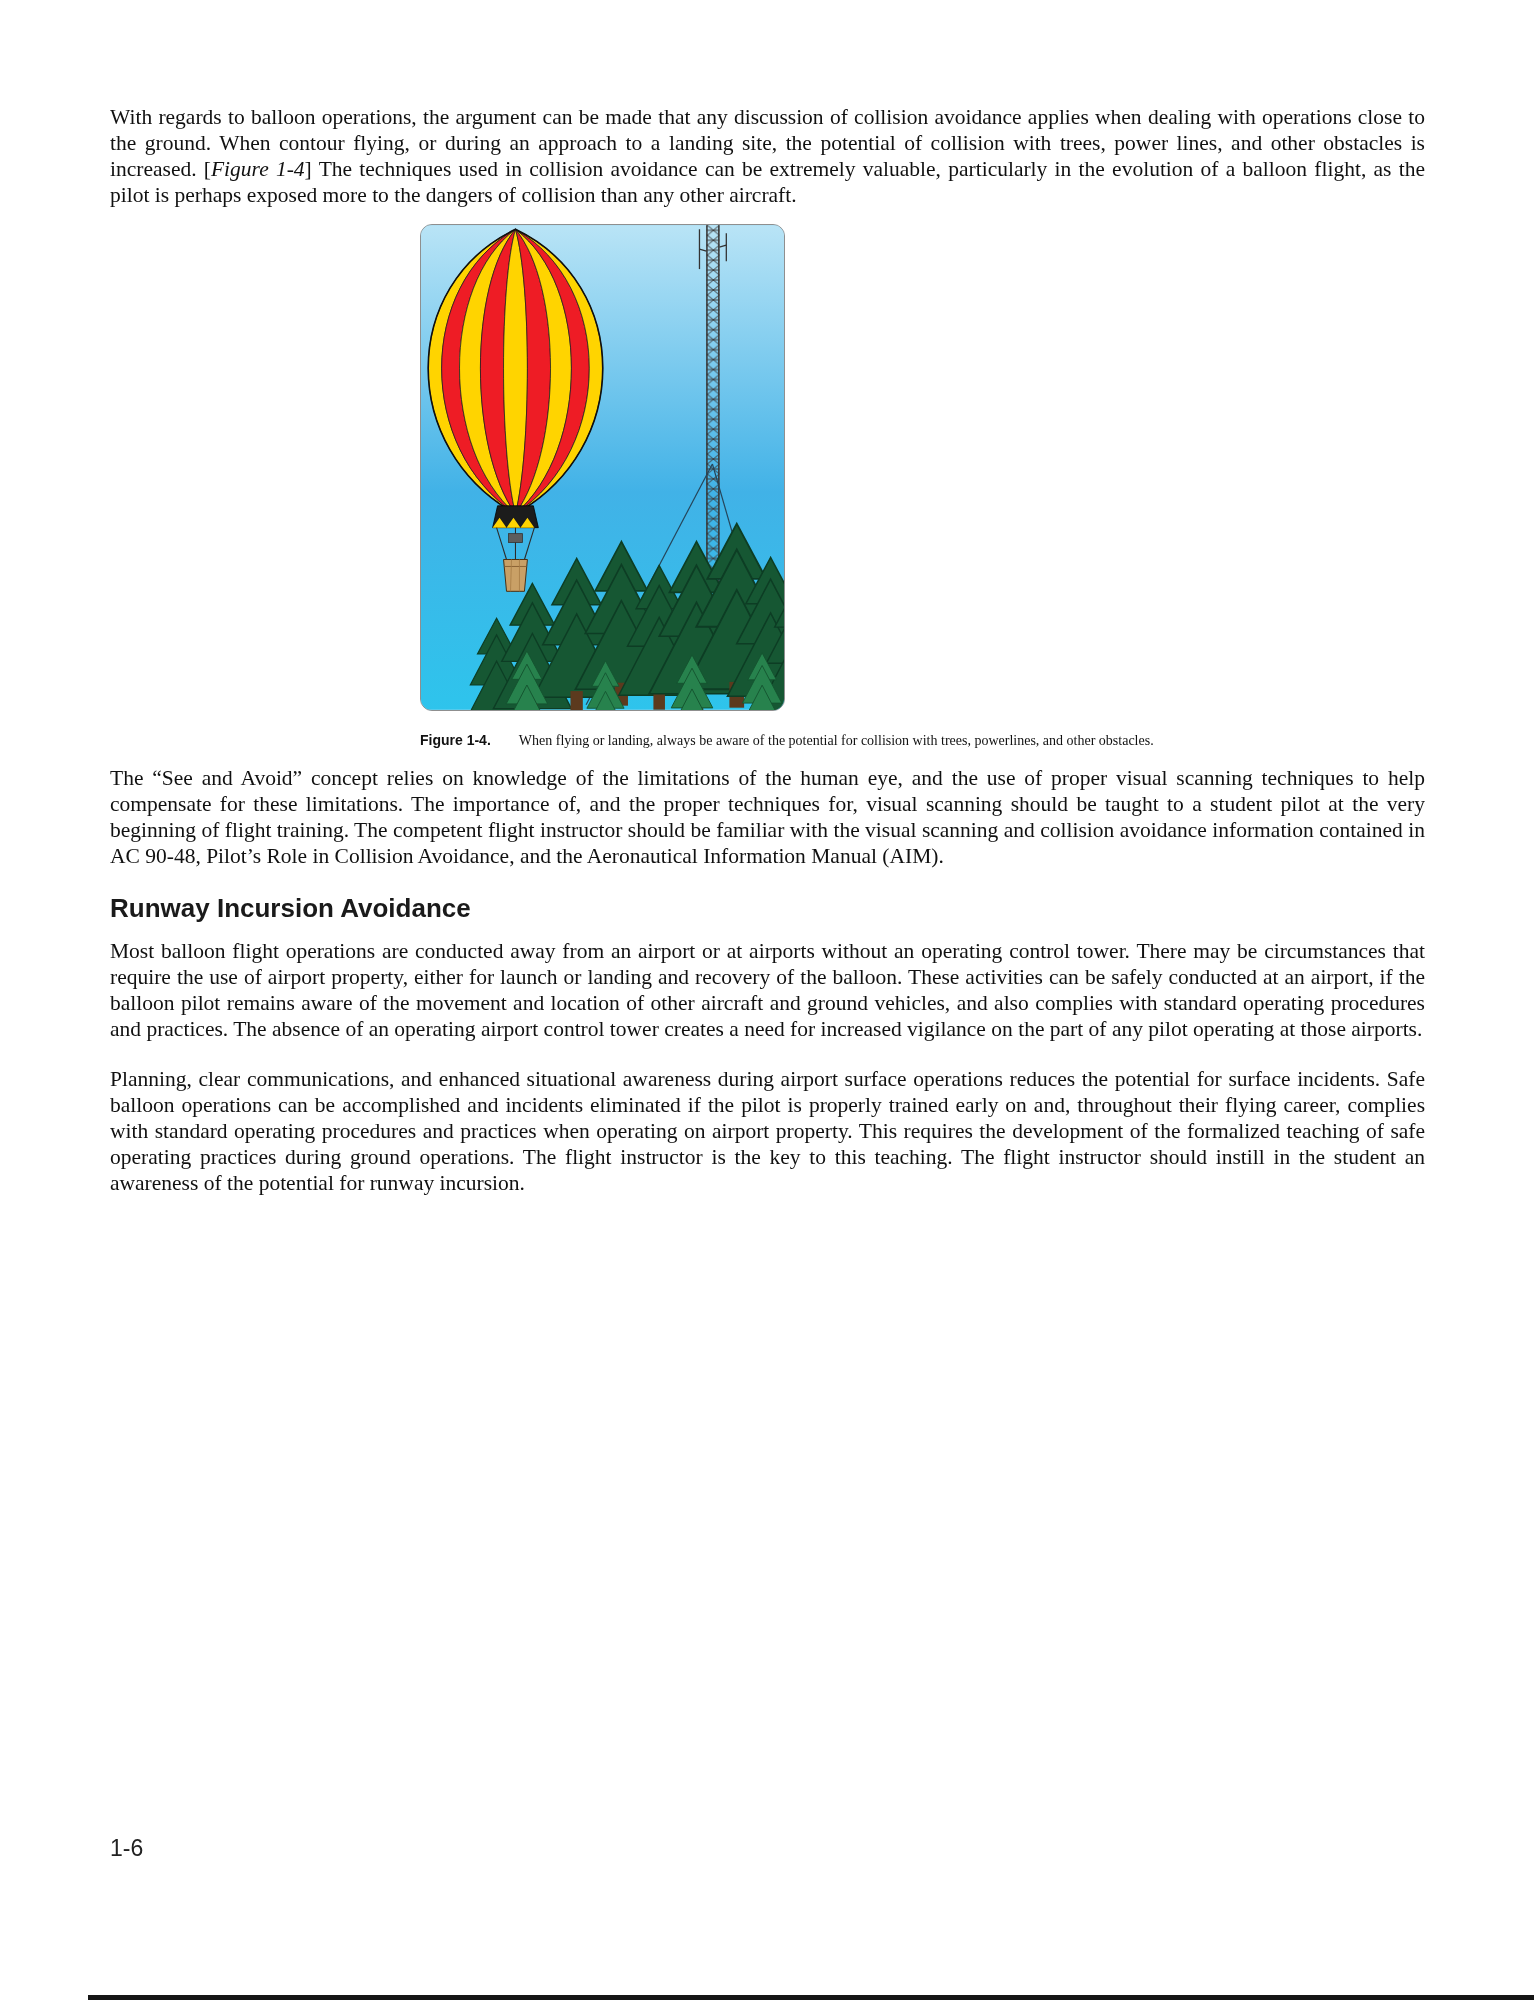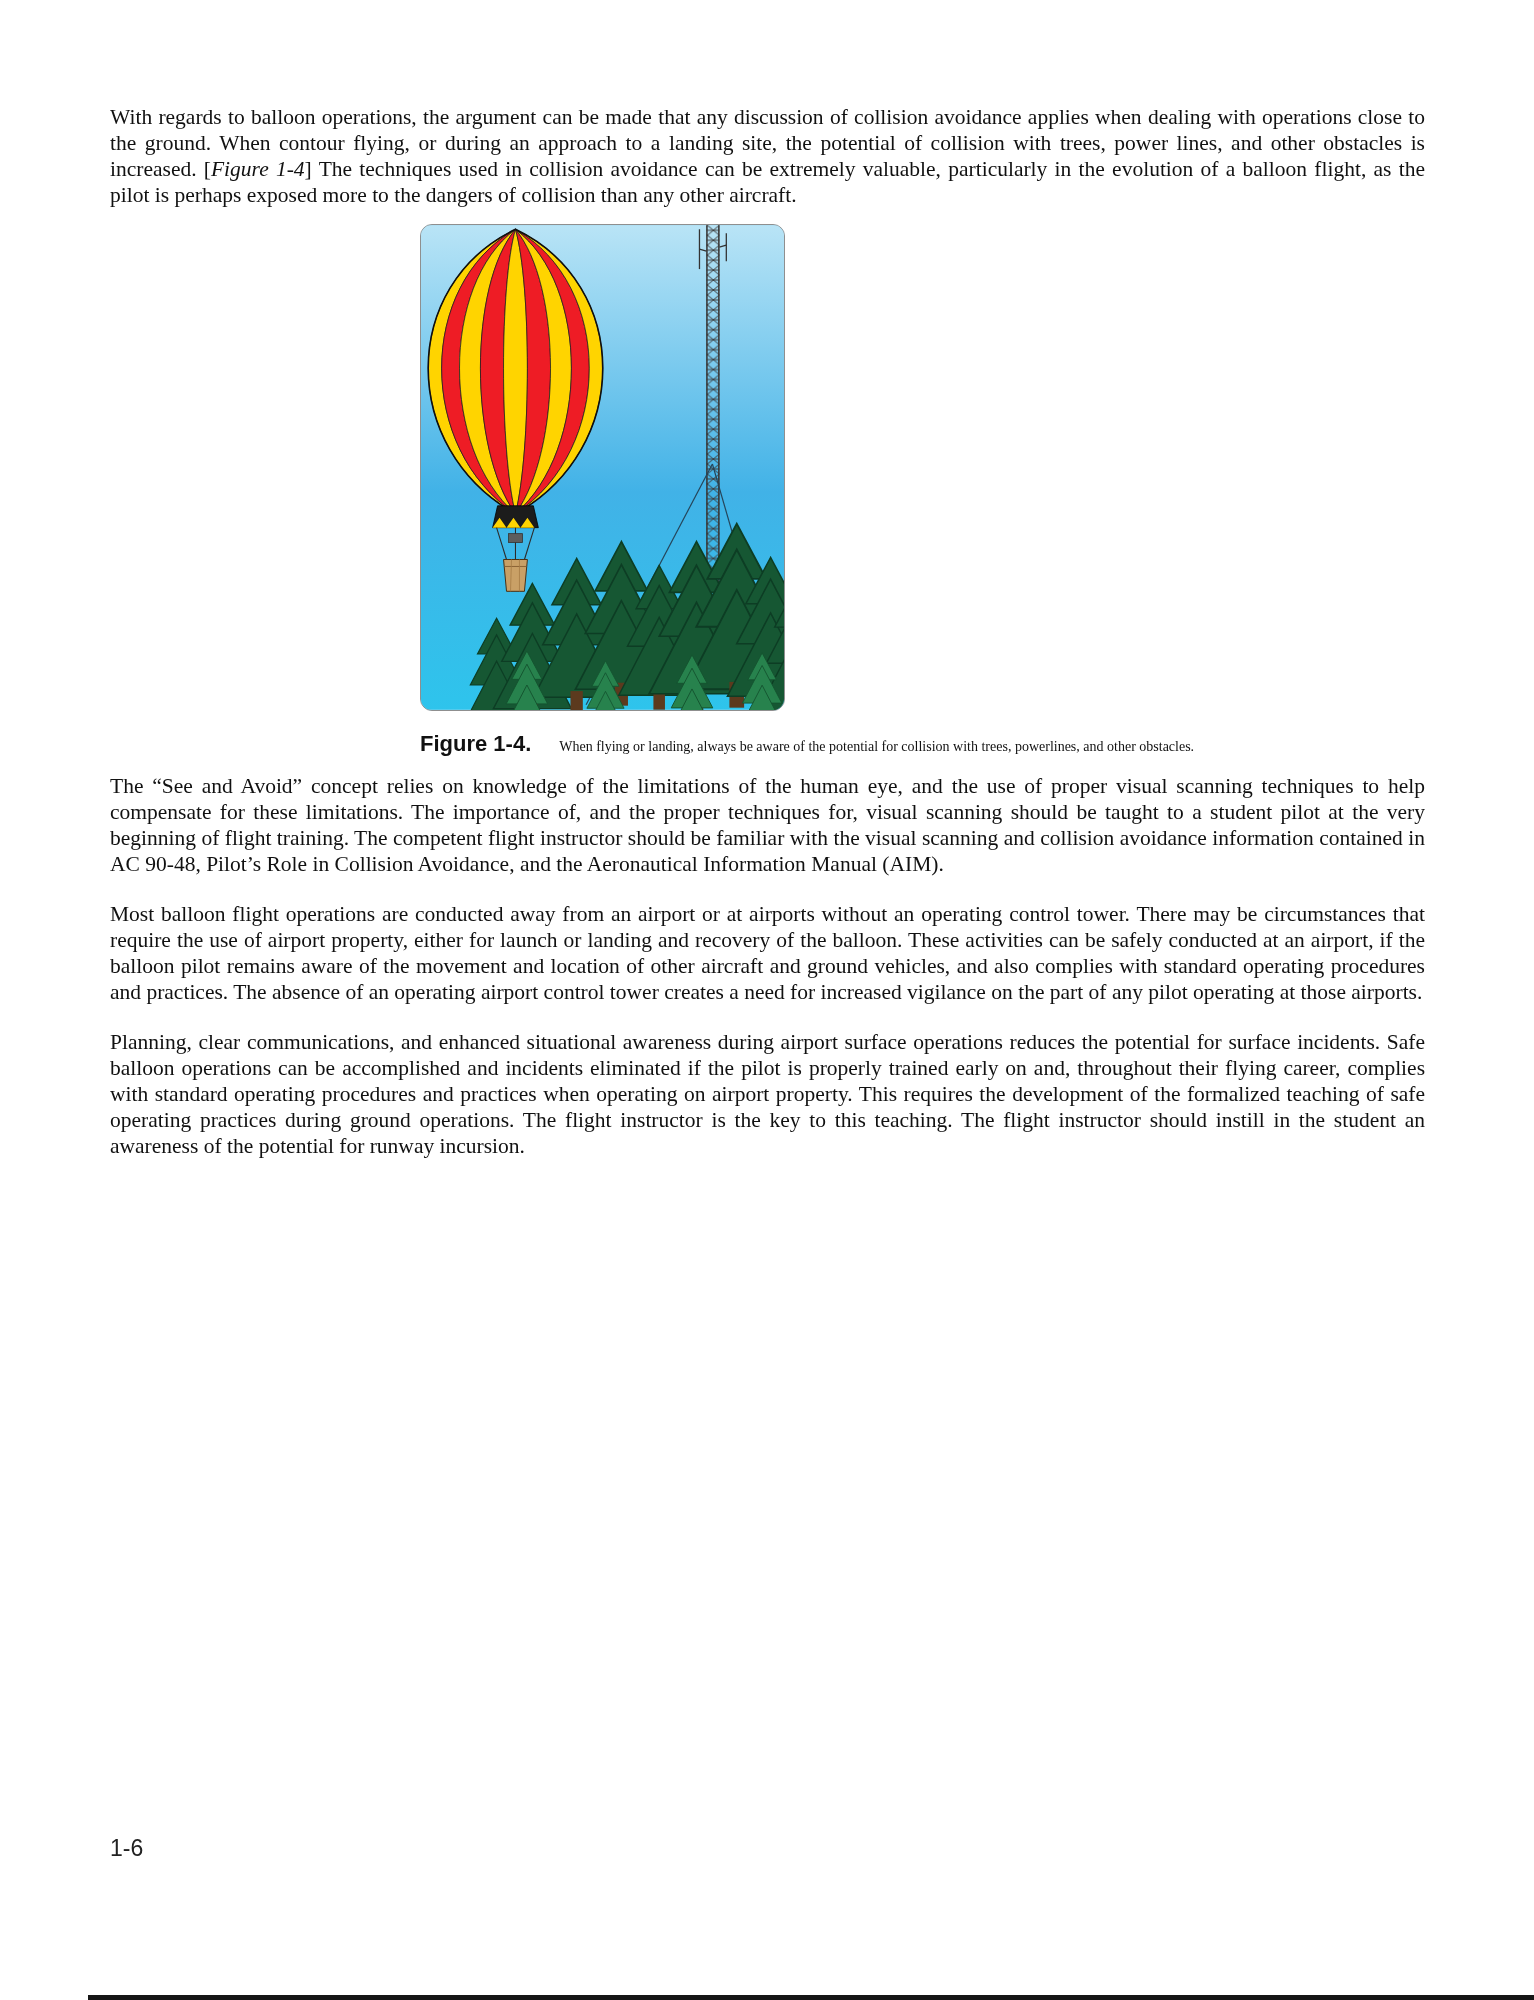--- a/index.html
+++ b/index.html
@@ -36,21 +36,21 @@
   .figure-frame svg { display: block; width: 100%; height: 100%; }
   .caption {
     display: block;
     margin: 20px 0 16px 0;
     text-align: center;
     white-space: nowrap;
   }
   .caption-label {
     font-family: "Liberation Sans", sans-serif;
     font-weight: 700;
-    font-size: 22px;
+    font-size: 14px;
     margin-right: 7px;
   }
   .caption-text {
     font-size: 14px;
     margin-left: 21px;
   }
   .section-heading {
     font-family: "Liberation Sans", sans-serif;
     font-size: 26px;
     font-weight: 700;
@@ -181,20 +181,21 @@
         </g>
       </svg>
     </div>
     <figcaption class="caption">
       <span class="caption-label">Figure 1-4.</span><span class="caption-text">When flying or landing, always be aware of the potential for collision with trees, powerlines, and other obstacles.</span>
     </figcaption>
   </figure>
 
   <p class="body-text">The “See and Avoid” concept relies on knowledge of the limitations of the human eye, and the use of proper visual scanning techniques to help compensate for these limitations. The importance of, and the proper techniques for, visual scanning should be taught to a student pilot at the very beginning of flight training. The competent flight instructor should be familiar with the visual scanning and collision avoidance information contained in AC 90-48, Pilot’s Role in Collision Avoidance, and the Aeronautical Information Manual (AIM).</p>
 
+  <h2 class="section-heading">Runway Incursion Avoidance</h2>
 
 
   <p class="body-text">Most balloon flight operations are conducted away from an airport or at airports without an operating control tower. There may be circumstances that require the use of airport property, either for launch or landing and recovery of the balloon. These activities can be safely conducted at an airport, if the balloon pilot remains aware of the movement and location of other aircraft and ground vehicles, and also complies with standard operating procedures and practices. The absence of an operating airport control tower creates a need for increased vigilance on the part of any pilot operating at those airports.</p>
 
   <p class="body-text">Planning, clear communications, and enhanced situational awareness during airport surface operations reduces the potential for surface incidents. Safe balloon operations can be accomplished and incidents eliminated if the pilot is properly trained early on and, throughout their flying career, complies with standard operating procedures and practices when operating on airport property. This requires the development of the formalized teaching of safe operating practices during ground operations. The flight instructor is the key to this teaching. The flight instructor should instill in the student an awareness of the potential for runway incursion.</p>
 
   <div class="page-number">1-6</div>
   <div class="page-edge"></div>
 </div>
 

